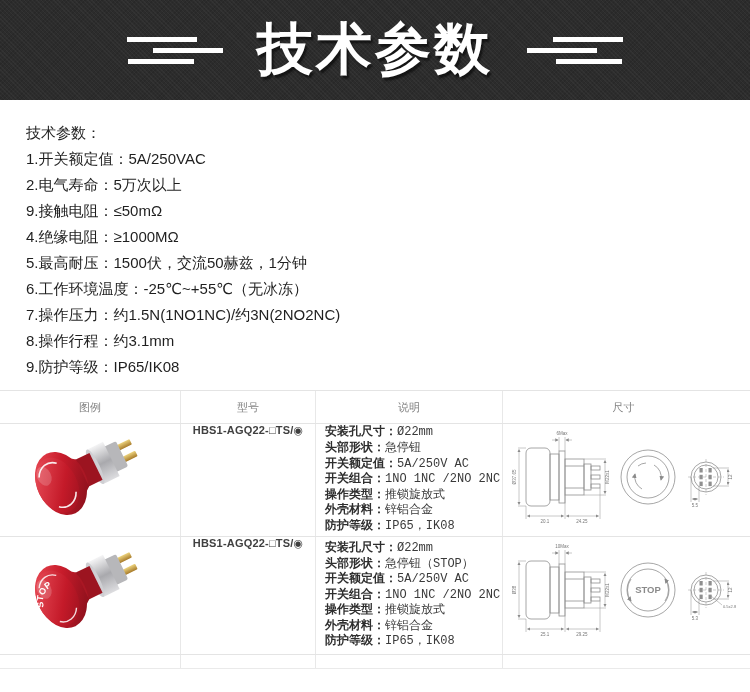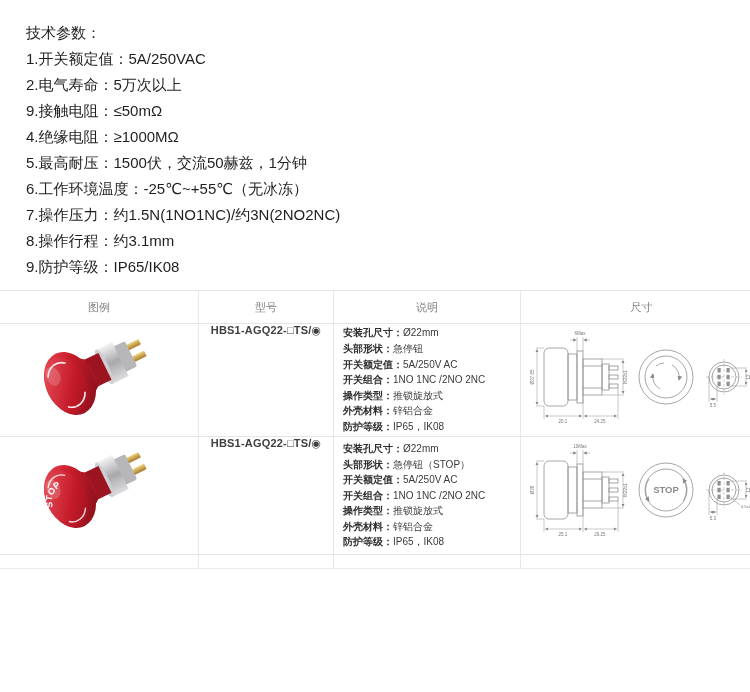--- a/index.html
+++ b/index.html
@@ -27,38 +27,38 @@
   .deco .b2{left:26px;top:11px;width:70px;}
   .deco .b3{left:1px;top:22px;width:66px;}
   .deco-right{transform:scaleX(-1);}
   
   .specs{padding:20px 0 0 26px;}
   .specs .line{font-size:15px;line-height:26px;color:#1f1f1f;}
   
   .ptable{margin-top:10px;border-top:1px solid #e4e4e4;}
   .trow{display:flex;border-bottom:1px solid #e4e4e4;}
   .cell{box-sizing:border-box;flex:0 0 auto;}
-  .cell.c1{width:199px;}
+  .cell.c1{width:181px;}
   .cell.c2{width:135px;}
   .cell.c3{width:187px;}
   .cell.c4{width:241px;}
   .cell:not(.c4){border-right:1px solid #e8e8e8;}
   .thead .cell{
     height:32px;line-height:32px;text-align:center;
     font-size:11px;color:#808080;
   }
   .tbody-row .cell{display:flex;justify-content:center;}
   .tbody-row .cell.c3{
     flex-direction:column;align-items:flex-start;justify-content:center;
     padding:6px 4px 6px 9px;
   }
   .row-h1{height:112px;}
   .row-h2{height:117px;}
   .model{font-size:11px;font-weight:bold;color:#404040;letter-spacing:.2px;text-align:center;}
-  .desc-line{font-size:10px;line-height:15.6px;color:#3a3a3a;white-space:nowrap;}
+  .desc-line{font-size:12px;line-height:15.6px;color:#3a3a3a;white-space:nowrap;font-family:Liberation Mono, monospace;}
   .desc-line b{color:#2e2e2e;}
   .partial{height:13px;border-bottom:1px solid #eaeaea;}
   .hiddefs{position:absolute;width:0;height:0;overflow:hidden;}
 </style>
 </head>
 <body>
 
 <svg class="hiddefs" aria-hidden="true">
   <defs>
     <linearGradient id="gCap" x1="0" y1="0" x2="1" y2="1">
@@ -81,20 +81,33 @@
       <stop offset="1" stop-color="#a87b2a"></stop>
     </linearGradient>
     <marker id="mA" markerWidth="6" markerHeight="6" refX="5" refY="3" orient="auto-start-reverse">
       <path d="M0,0 L6,3 L0,6 z" fill="#8a8a8a"></path>
     </marker>
   </defs>
 </svg>
 
 <div class="page">
 
+  <header class="banner">
+    <span class="deco deco-left">
+      <span class="bar b1"></span>
+      <span class="bar b2"></span>
+      <span class="bar b3"></span>
+    </span>
+    <h1>技术参数</h1>
+    <span class="deco deco-right">
+      <span class="bar b1"></span>
+      <span class="bar b2"></span>
+      <span class="bar b3"></span>
+    </span>
+  </header>
 
   <section class="specs">
     <div class="line">技术参数：</div>
     <div id="specs-list">
         <div class="line">1.开关额定值：5A/250VAC</div>
         <div class="line">2.电气寿命：5万次以上</div>
         <div class="line">9.接触电阻：≤50mΩ</div>
         <div class="line">4.绝缘电阻：≥1000MΩ</div>
         <div class="line">5.最高耐压：1500伏，交流50赫兹，1分钟</div>
         <div class="line">6.工作环境温度：-25℃~+55℃（无冰冻）</div>

